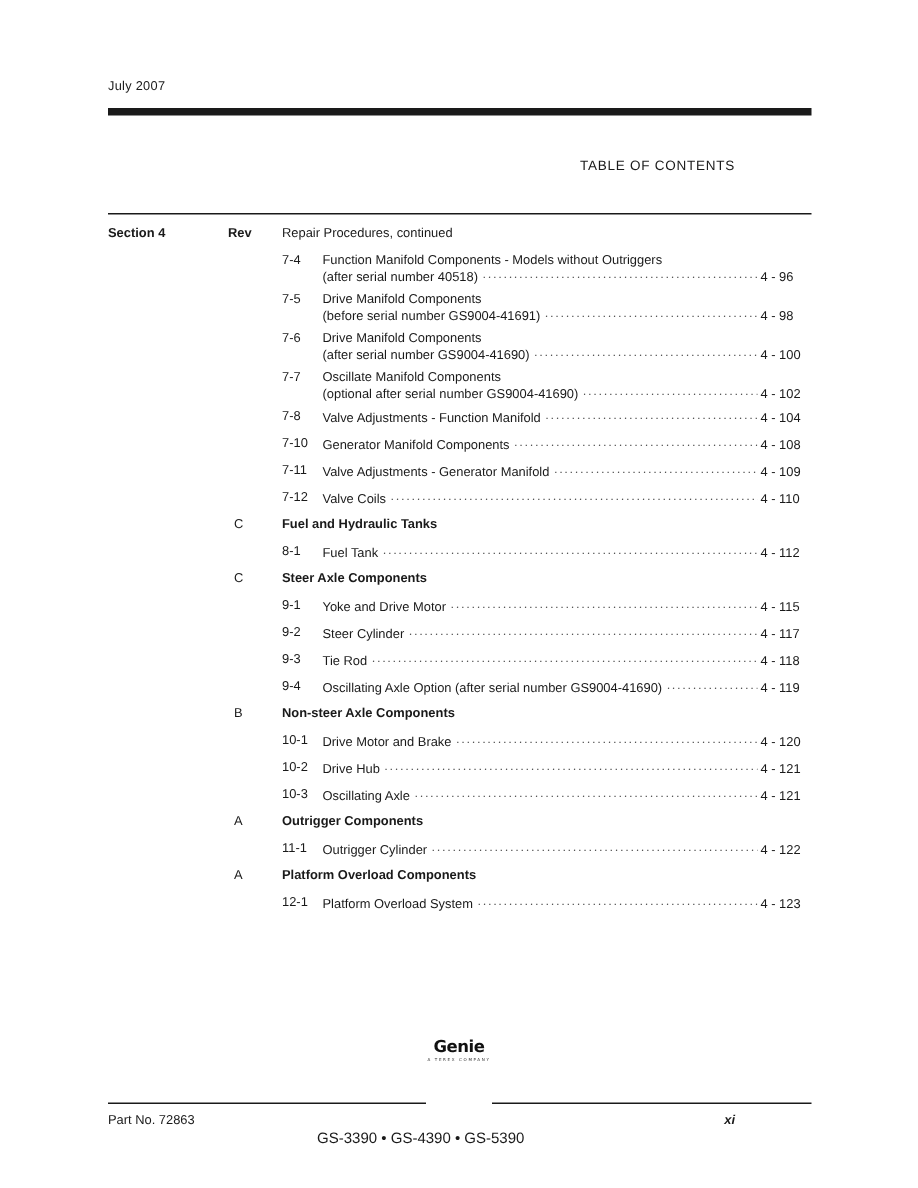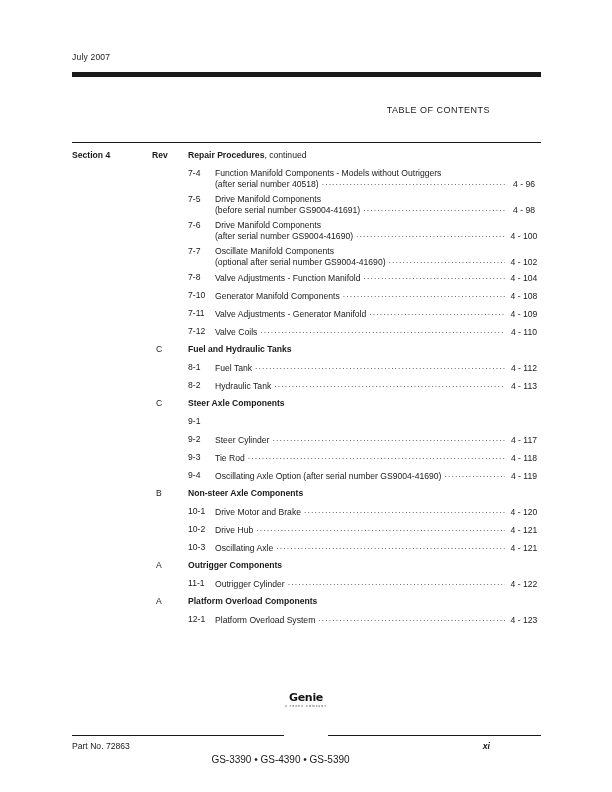--- a/index.html
+++ b/index.html
@@ -74,21 +74,21 @@
   .colhead .c-rev {
     position: absolute;
     left: 80px;
     font-weight: bold;
   }
   .colhead .c-title {
     position: absolute;
     left: 116px;
     white-space: nowrap;
   }
-  .colhead .c-title b { font-weight: bold; }
+  .colhead .c-title b { font-weight: normal; }
 
   
   .toc-body {
     position: absolute;
     left: 72px;
     top: 166px;
     width: 469px;
   }
 
   
@@ -159,21 +159,21 @@
     bottom: 0;
     letter-spacing: 1.1px;
     color: #555;
     font-size: 8.6px;
     line-height: 9px;
     white-space: nowrap;
   }
   .leaderrow .pg {
     flex: 0 0 auto;
     width: 34px;
-    text-align: center;
+    text-align: left;
     white-space: nowrap;
   }
 
   
   .footer-rule-left {
     position: absolute;
     left: 72px;
     top: 735px;
     width: 212px;
     height: 1px;
@@ -329,34 +329,31 @@
         <span class="gtitle">Fuel and Hydraulic Tanks</span>
       </div>
       <div class="entry one">
         <span class="num">8-1</span>
         <div class="leaderrow">
           <span class="txt">Fuel Tank</span>
           <span class="dots"></span>
           <span class="pg">4 - 112</span>
         </div>
       </div>
-      <div class="entry one">
-        <span class="num">8-2</span>
-        <div class="leaderrow">
-          <span class="txt">Hydraulic Tank</span>
-          <span class="dots"></span>
-          <span class="pg">4 - 113</span>
-        </div>
-      </div>
       <div class="group">
         <span class="rev">C</span>
         <span class="gtitle">Steer Axle Components</span>
       </div>
       <div class="entry one">
         <span class="num">9-1</span>
+        <div class="leaderrow">
+          <span class="txt">Yoke and Drive Motor</span>
+          <span class="dots"></span>
+          <span class="pg">4 - 115</span>
+        </div>
       </div>
       <div class="entry one">
         <span class="num">9-2</span>
         <div class="leaderrow">
           <span class="txt">Steer Cylinder</span>
           <span class="dots"></span>
           <span class="pg">4 - 117</span>
         </div>
       </div>
       <div class="entry one">

